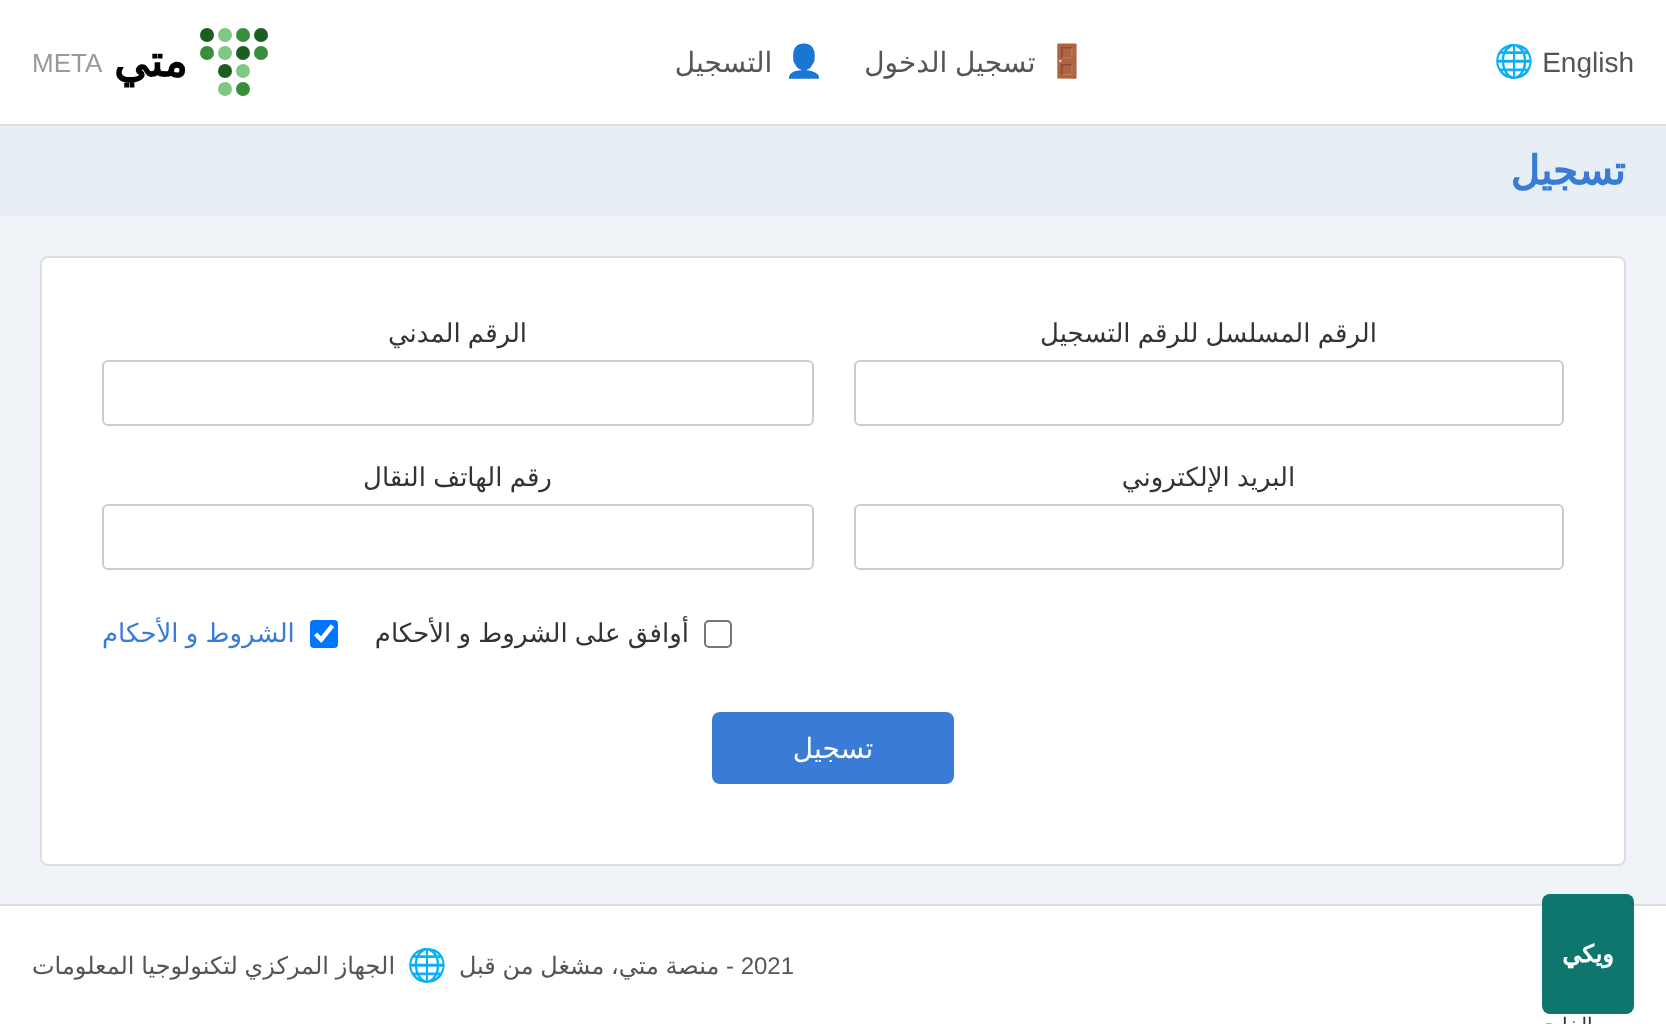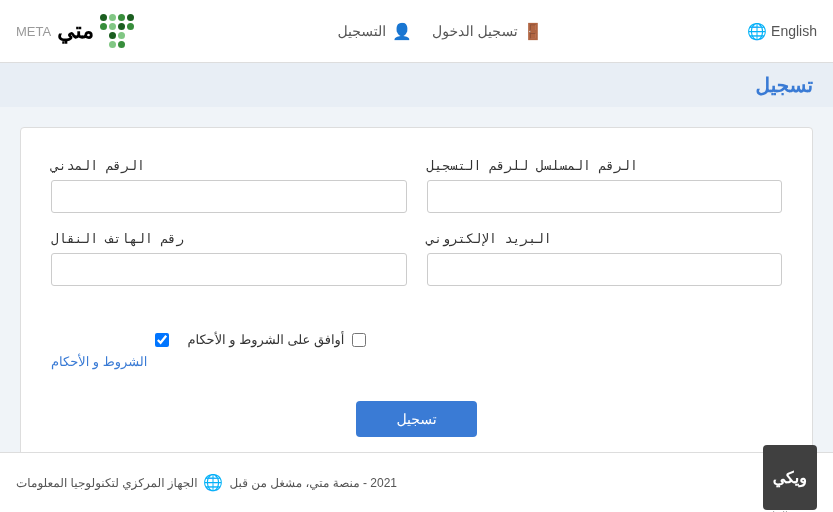--- a/index.html
+++ b/index.html
@@ -120,22 +120,21 @@
     }
     .form-group {
       flex: 1;
       display: flex;
       flex-direction: column;
       gap: 6px;
     }
     .form-group label {
       font-size: 13px;
       color: #333;
-      text-align: left;
-      font-family: Liberation Mono, monospace;
+      text-align: center;
     }
     .form-group input[type="text"] {
       border: 1px solid #ccc;
       border-radius: 3px;
       padding: 8px 10px;
       font-size: 13px;
       outline: none;
       direction: rtl;
       background: #fff;
     }
@@ -152,21 +151,20 @@
     }
     .terms-text {
       font-size: 13px;
       color: #333;
       margin-left: 10px;
     }
     .terms-link {
       color: #3a7bd5;
       text-decoration: none;
       font-size: 13px;
-      margin-top: 44px;
     }
     .terms-checkbox {
       width: 14px;
       height: 14px;
       cursor: pointer;
     }
 
     
     .submit-row {
       display: flex;
@@ -195,23 +193,23 @@
       height: 60px;
       margin-top: auto;
       position: fixed;
       bottom: 0;
       width: 833px;
     }
     .footer-left {
       direction: ltr;
     }
     .wiki-logo {
-      background: #404040;
+      background: #0f766e;
       color: #fff;
-      font-size: 16px;
+      font-size: 12px;
       font-weight: bold;
       padding: 23px 10px;
       border-radius: 4px;
       display: inline-block;
     }
     .wiki-sub {
       color: #333;
       font-size: 10px;
     }
     .footer-right {

